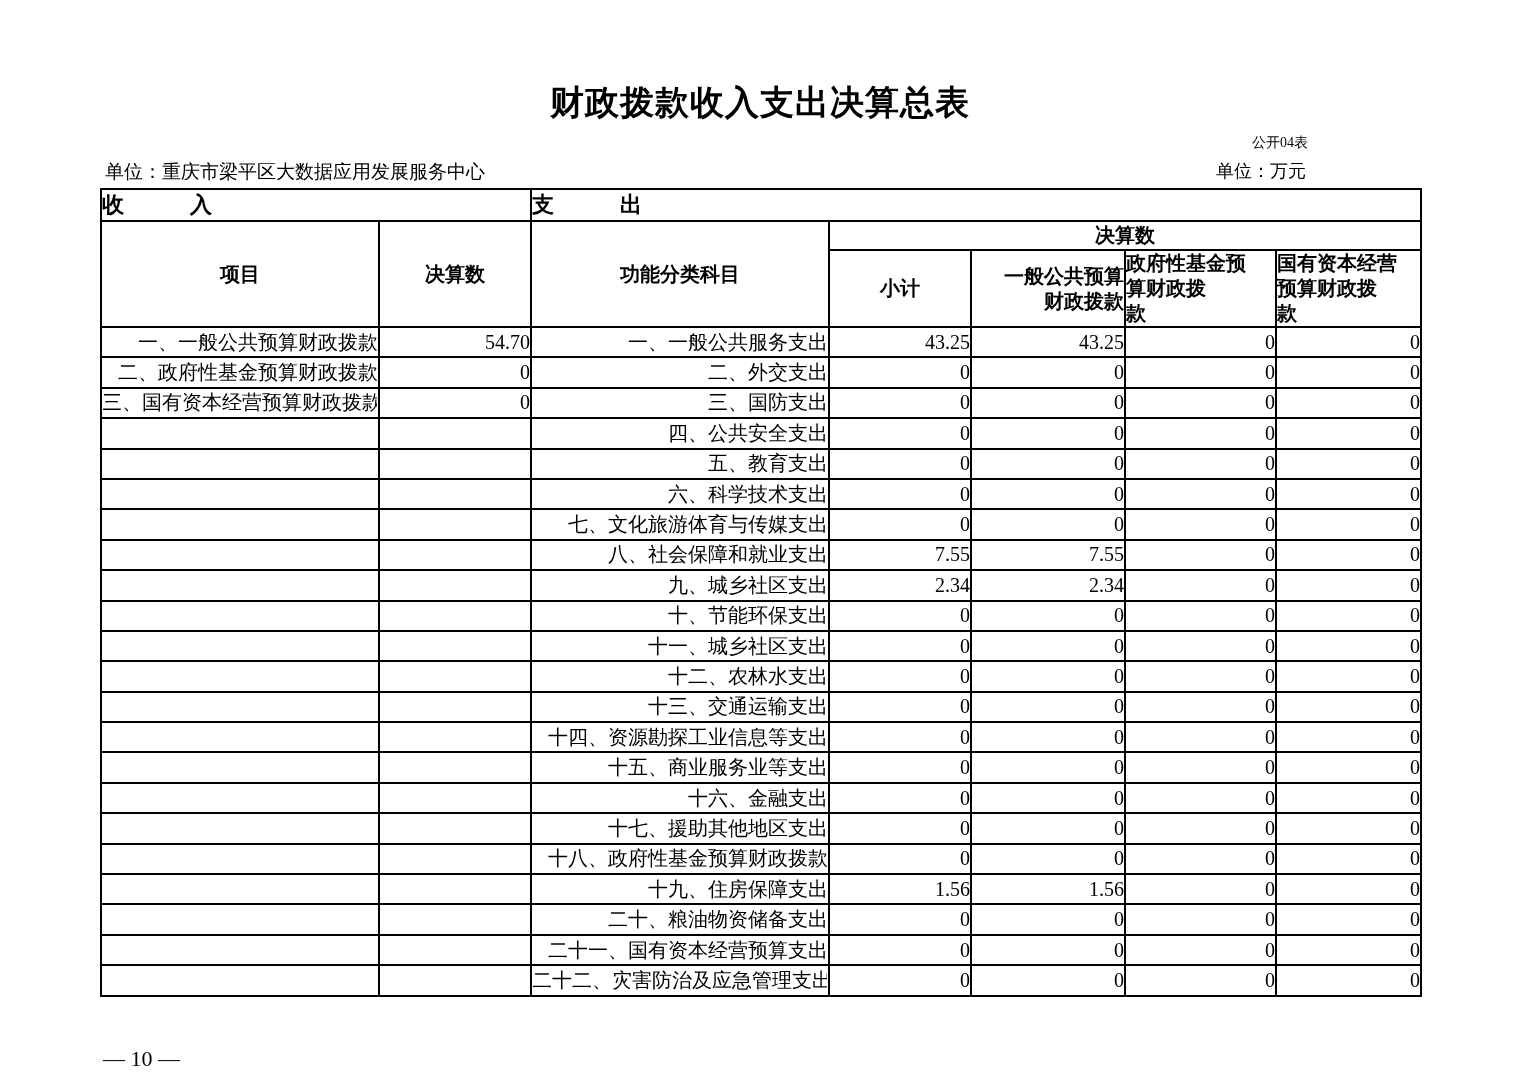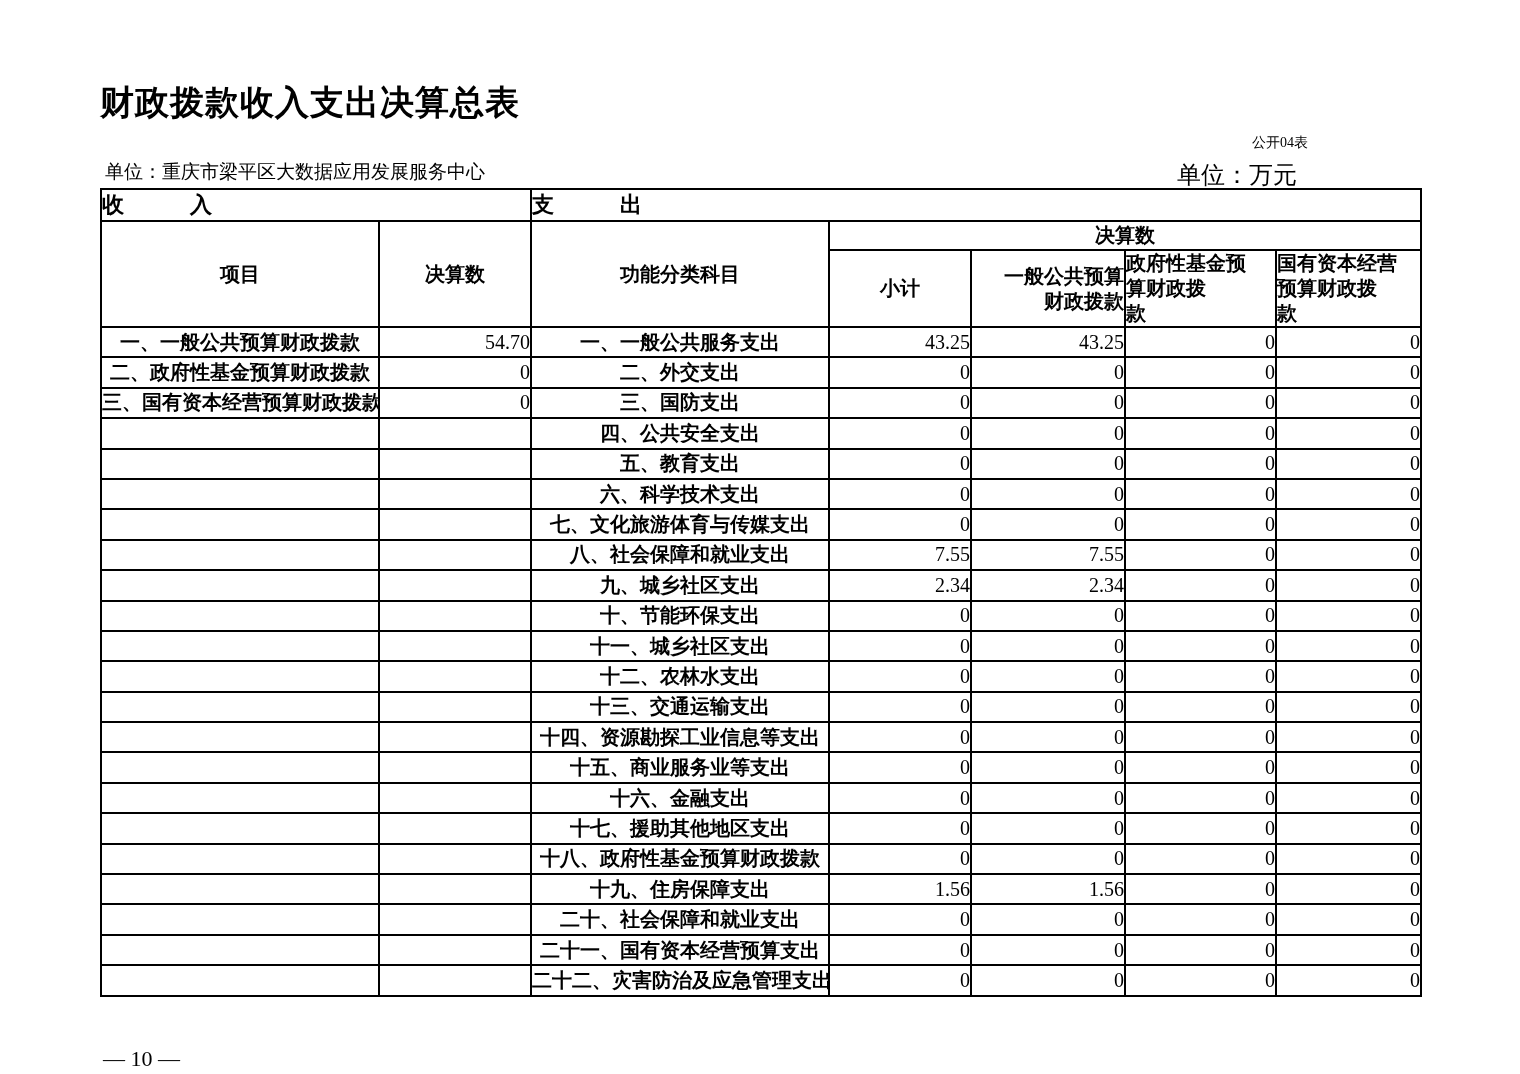--- a/index.html
+++ b/index.html
@@ -5,52 +5,52 @@
   * { box-sizing: border-box; }
   html, body { margin: 0; padding: 0; }
   body {
     width: 1520px; height: 1074px;
     background: #ffffff; color: #000000;
     font-family: "Liberation Serif", "DejaVu Serif", serif;
     position: relative; overflow: hidden;
   }
   .title {
     position: absolute; top: 80px; left: 100px; width: 1320px;
-    text-align: left; font-size: 34px; font-weight: bold;
+    text-align: center; font-size: 34px; font-weight: bold;
     letter-spacing: 1px; white-space: nowrap;
   }
   .form-code {
     position: absolute; top: 134px; right: 212px;
     font-size: 14px; white-space: nowrap;
   }
   .unit-name {
     position: absolute; top: 159px; left: 105px;
     font-size: 19px; white-space: nowrap;
   }
   .unit-measure {
-    position: absolute; top: 159px; right: 223px;
-    font-size: 24px; white-space: nowrap;
+    position: absolute; top: 159px; right: 214px;
+    font-size: 18px; white-space: nowrap;
   }
   table.budget {
     position: absolute; top: 188px; left: 100px; width: 1320px;
     border-collapse: collapse; table-layout: fixed;
   }
   table.budget th, table.budget td {
     border: 2px solid #000; padding: 0; overflow: hidden;
     vertical-align: middle;
   }
   th.section { height: 28px; font-size: 22px; font-weight: bold; text-align: left; white-space: nowrap; }
   th.subhead { height: 23px; font-size: 20px; font-weight: bold; text-align: center; }
   th.colhead { font-size: 20px; font-weight: bold; text-align: center; line-height: 1.25; }
   tr.colrow th { height: 73px; }
   th.wrap-right { white-space: pre-line; text-align: right; padding-right: 8px; margin-left: 37px; }
   th.wrap-center { white-space: pre-line; text-align: left; }
   tbody td { height: 30.4px; font-size: 20px; }
   td.income-item, td.exp-item {
-    text-align: center; padding-left: 4px; font-weight: bold; white-space: nowrap;
+    text-align: right; padding-left: 4px; font-weight: normal; white-space: nowrap; border-radius: 9px;
   }
   td.exp-item { padding-left: 6px; }
   td.income-num, td.num {
     text-align: right; padding-right: 3px; font-weight: normal; white-space: nowrap;
   }
   .page-number {
     position: absolute; top: 1046px; left: 103px;
     font-size: 22px; white-space: nowrap;
   }
 </style>
@@ -265,21 +265,21 @@
           <td class="income-num"></td>
           <td class="exp-item">十九、住房保障支出</td>
           <td class="num">1.56</td>
           <td class="num">1.56</td>
           <td class="num">0</td>
           <td class="num">0</td>
         </tr>
         <tr>
           <td class="income-item"></td>
           <td class="income-num"></td>
-          <td class="exp-item">二十、社会保障和就业支出</td>
+          <td class="exp-item">二十、粮油物资储备支出</td>
           <td class="num">0</td>
           <td class="num">0</td>
           <td class="num">0</td>
           <td class="num">0</td>
         </tr>
         <tr>
           <td class="income-item"></td>
           <td class="income-num"></td>
           <td class="exp-item">二十一、国有资本经营预算支出</td>
           <td class="num">0</td>

